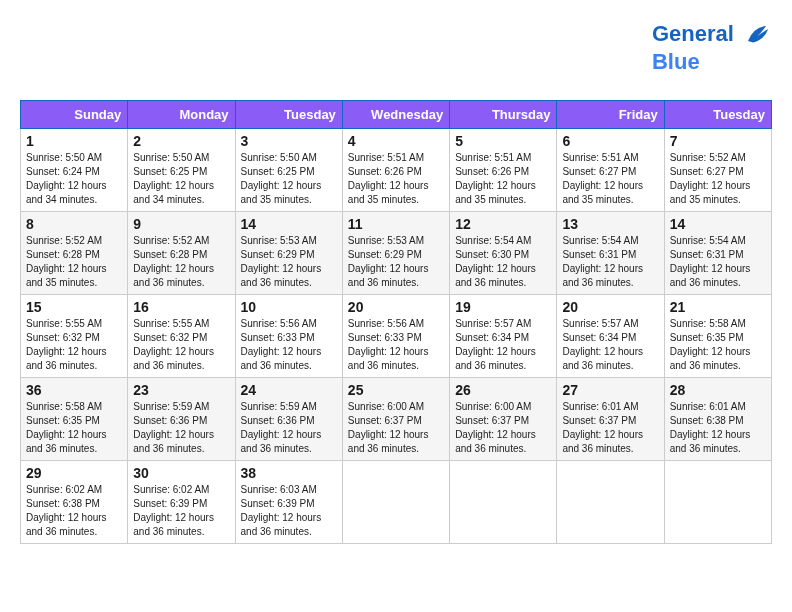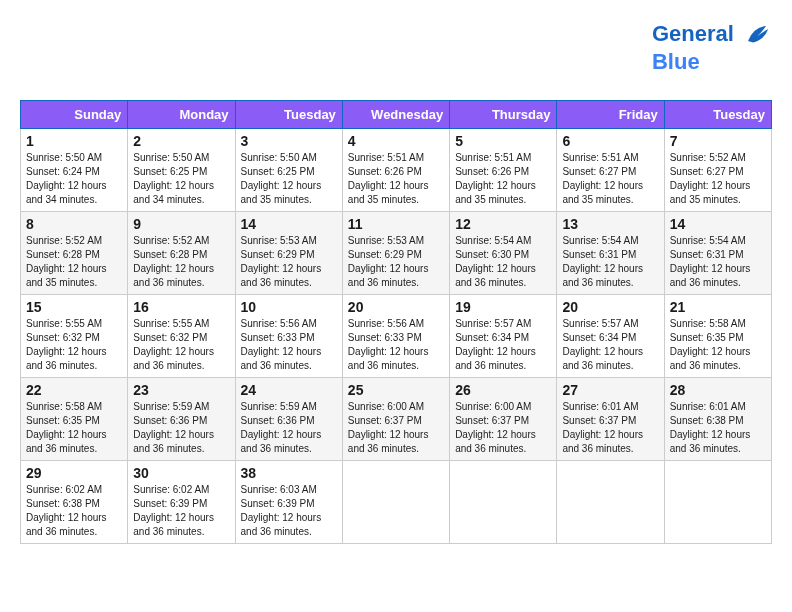--- a/index.html
+++ b/index.html
@@ -290,21 +290,21 @@
           <span class="day-number">21</span>
           <div class="day-info">
             Sunrise: 5:58 AM<br>
             Sunset: 6:35 PM<br>
             Daylight: 12 hours and 36 minutes.
           </div>
         </td>
       </tr>
       <tr>
         <td>
-          <span class="day-number">22</span>
+          <span class="day-number">36</span>
           <div class="day-info">
             Sunrise: 5:58 AM<br>
             Sunset: 6:35 PM<br>
             Daylight: 12 hours and 36 minutes.
           </div>
         </td>
         <td>
           <span class="day-number">23</span>
           <div class="day-info">
             Sunrise: 5:59 AM<br>

